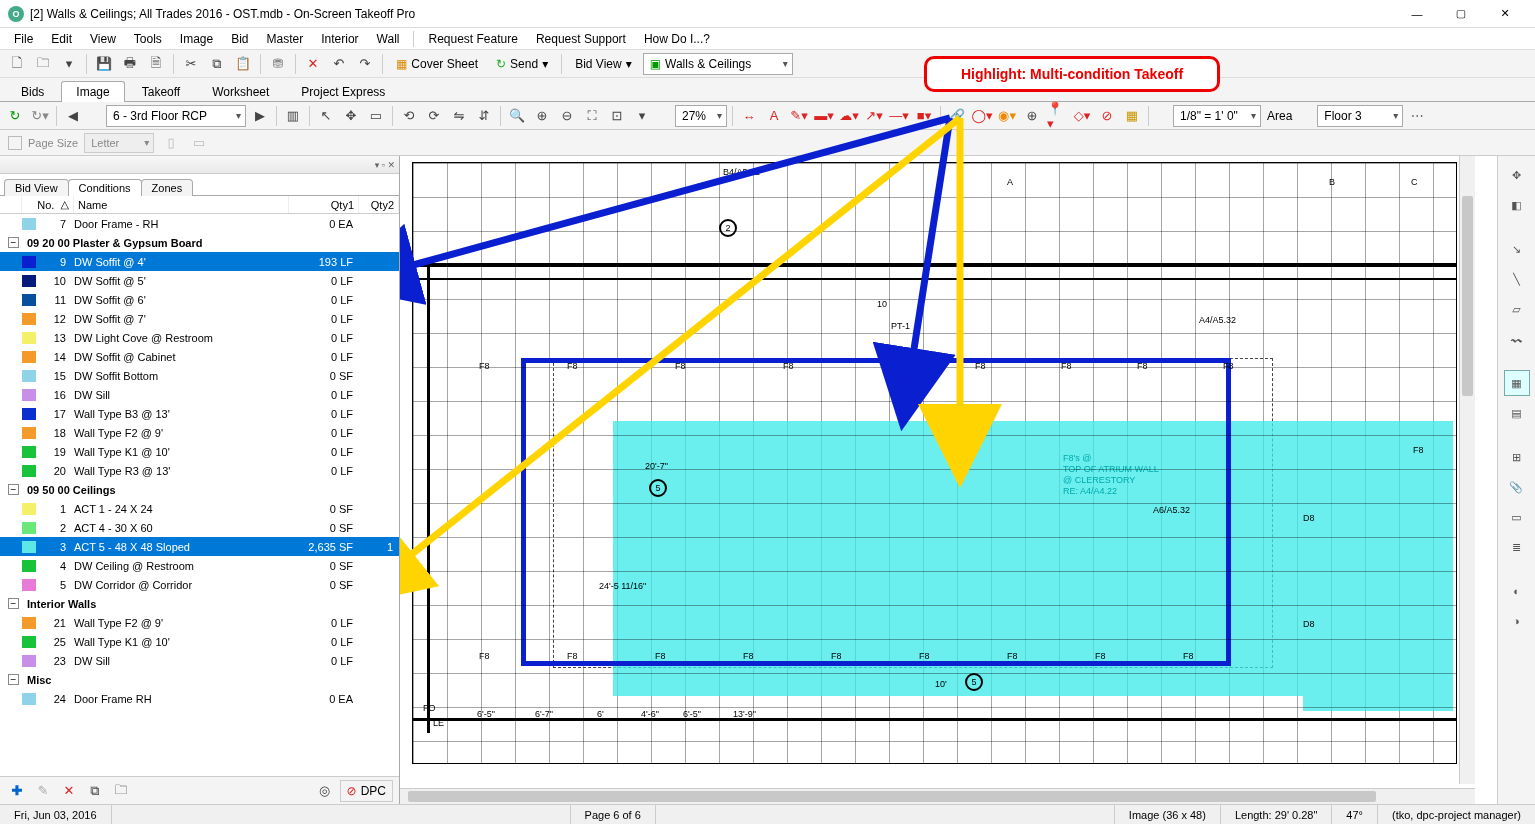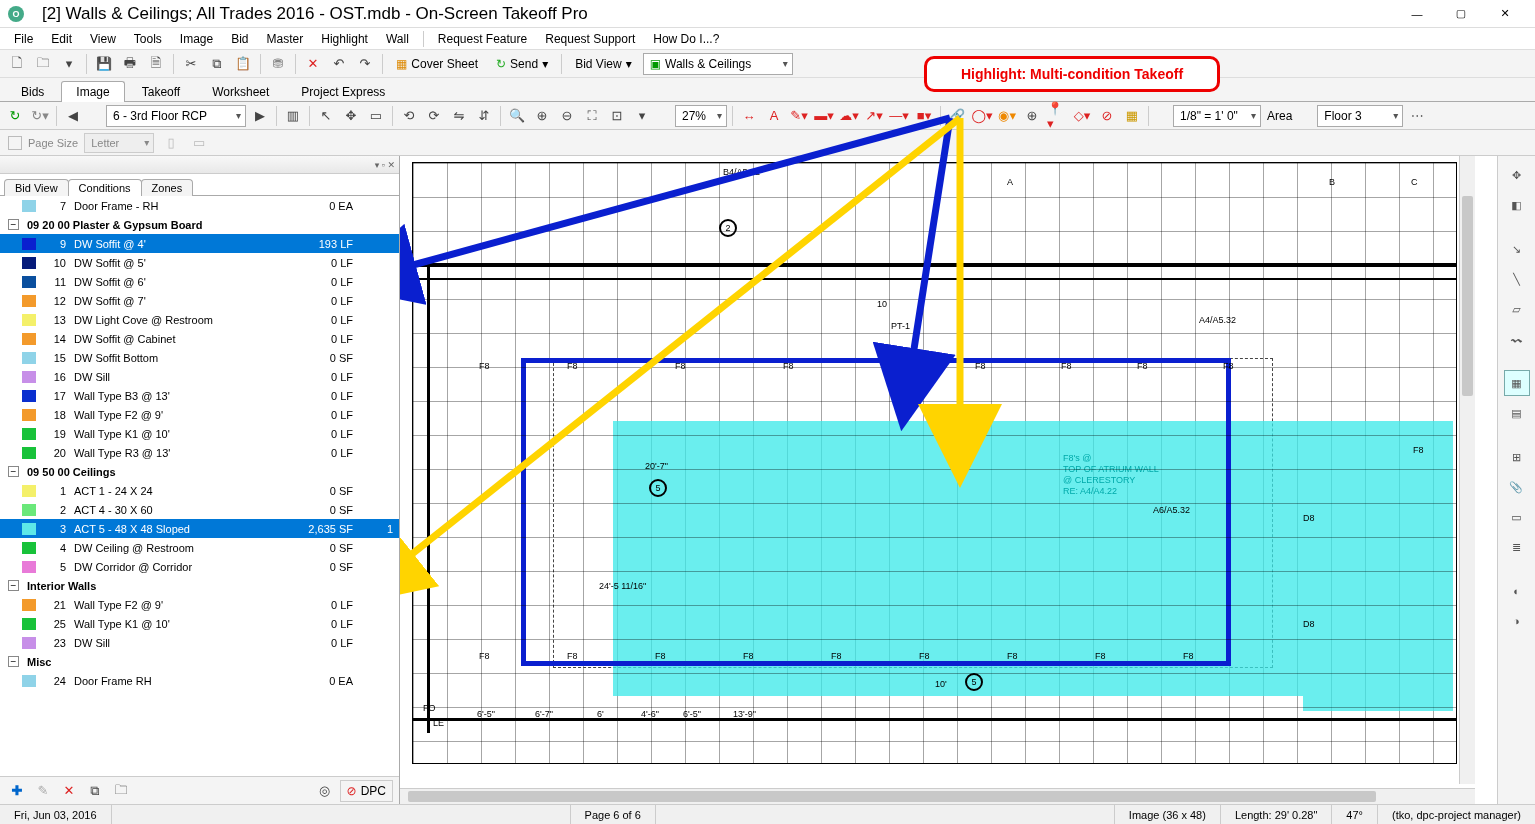--- a/index.html
+++ b/index.html
@@ -1,21 +1,21 @@
 <!DOCTYPE html>
 <html><head>
 <meta charset="utf-8">
 <style>
 * { margin: 0; padding: 0; box-sizing: border-box; }
 body { font-family: "Segoe UI", Tahoma, sans-serif; font-size: 11px; background: #f0f0f0; width: 1535px; height: 824px; overflow: hidden; position: relative; }
 
 
 .titlebar { height: 28px; background: #fff; display: flex; align-items: center; padding: 0 8px; border-bottom: 1px solid #ddd; }
 .titlebar .app-icon { width: 16px; height: 16px; background: #4a8; border-radius: 50%; margin-right: 6px; display:flex;align-items:center;justify-content:center;color:#fff;font-size:9px;font-weight:bold;}
-.titlebar .title { flex: 1; font-size: 17px; color: #000; margin-left: 12px; }
+.titlebar .title { flex: 1; font-size: 12px; color: #000; }
 .titlebar .win-btns { display: flex; gap: 0; }
 .titlebar .win-btn { width: 44px; height: 28px; display: flex; align-items: center; justify-content: center; color: #000; }
 
 
 .menubar { height: 22px; background: #fff; display: flex; align-items: center; padding: 0 6px; gap: 2px; border-bottom: 1px solid #ddd;}
 .menubar .menu-item { padding: 2px 8px; font-size: 12px; text-decoration: underline; text-decoration-color: transparent; }
 .menubar .sep { width: 1px; height: 16px; background: #ccc; margin: 0 4px; }
 .menubar .link-item { padding: 2px 8px; font-size: 12px; color: #000; }
 
 
@@ -129,21 +129,21 @@
 </div>
 
 <div class="menubar">
   <span class="menu-item">File</span>
   <span class="menu-item">Edit</span>
   <span class="menu-item">View</span>
   <span class="menu-item">Tools</span>
   <span class="menu-item">Image</span>
   <span class="menu-item">Bid</span>
   <span class="menu-item">Master</span>
-  <span class="menu-item">Highlight</span>
+  <span class="menu-item">Interior</span>
   <span class="menu-item">Wall</span>
   <span class="sep"></span>
   <span class="link-item">Request Feature</span>
   <span class="link-item">Request Support</span>
   <span class="link-item">How Do I...?</span>
 </div>
 
 <div class="toolbar1">
   <div class="tbtn">🗋</div>
   <div class="tbtn">🗀</div>
@@ -251,20 +251,27 @@
 </div>
 
 <div class="main">
 
   <div class="left-panel">
     <div class="lp-header">▾ ▫ ✕</div>
     <div class="lp-tabs">
       <div class="lp-tab">Bid View</div>
       <div class="lp-tab active">Conditions</div>
       <div class="lp-tab">Zones</div>
+    </div>
+    <div class="cond-header">
+      <div class="ch ch-expand"></div>
+      <div class="ch ch-no"><span>No.</span>&nbsp;&nbsp;△</div>
+      <div class="ch ch-name">Name</div>
+      <div class="ch ch-q1">Qty1</div>
+      <div class="ch ch-q2">Qty2</div>
     </div>
     <div class="cond-list" id="cond-list">
         <div class="cond-row">
           <span class="exp"></span>
           <span class="sw" style="background:#8fd3e8"></span>
           <span class="no">7</span>
           <span class="nm">Door Frame - RH</span>
           <span class="q1">0 EA</span>
           <span class="q2"></span>
         </div>

